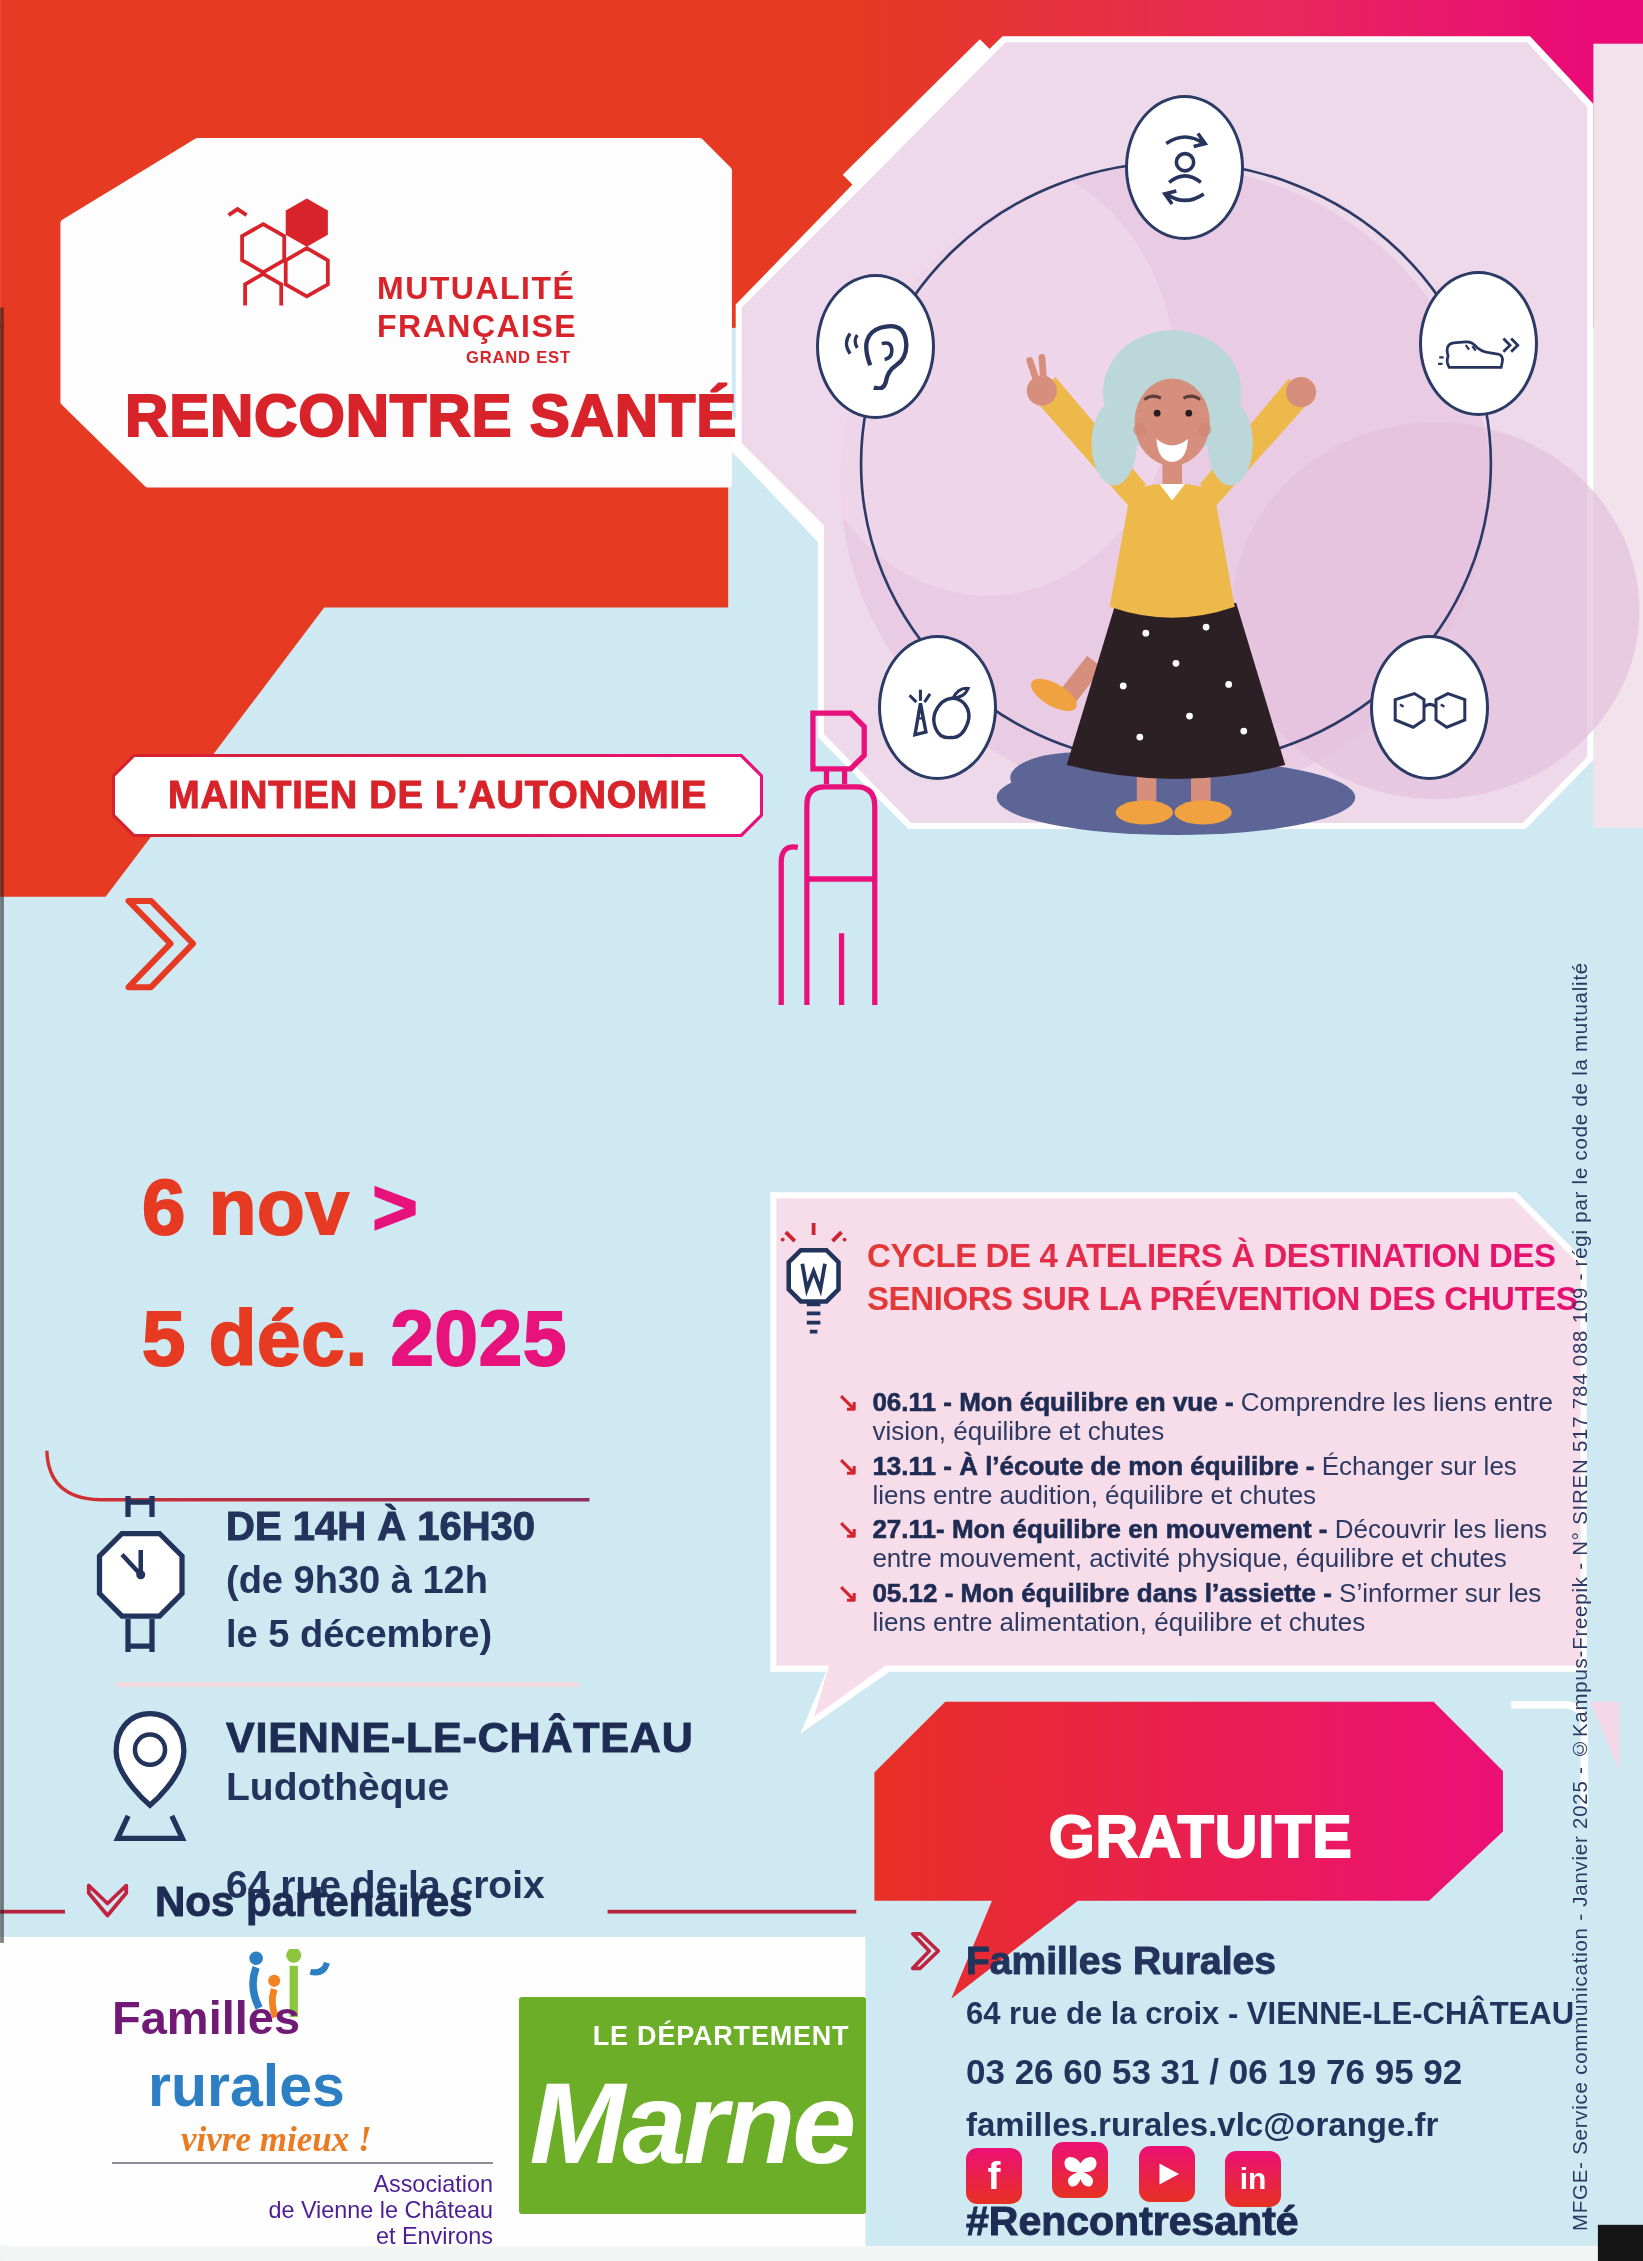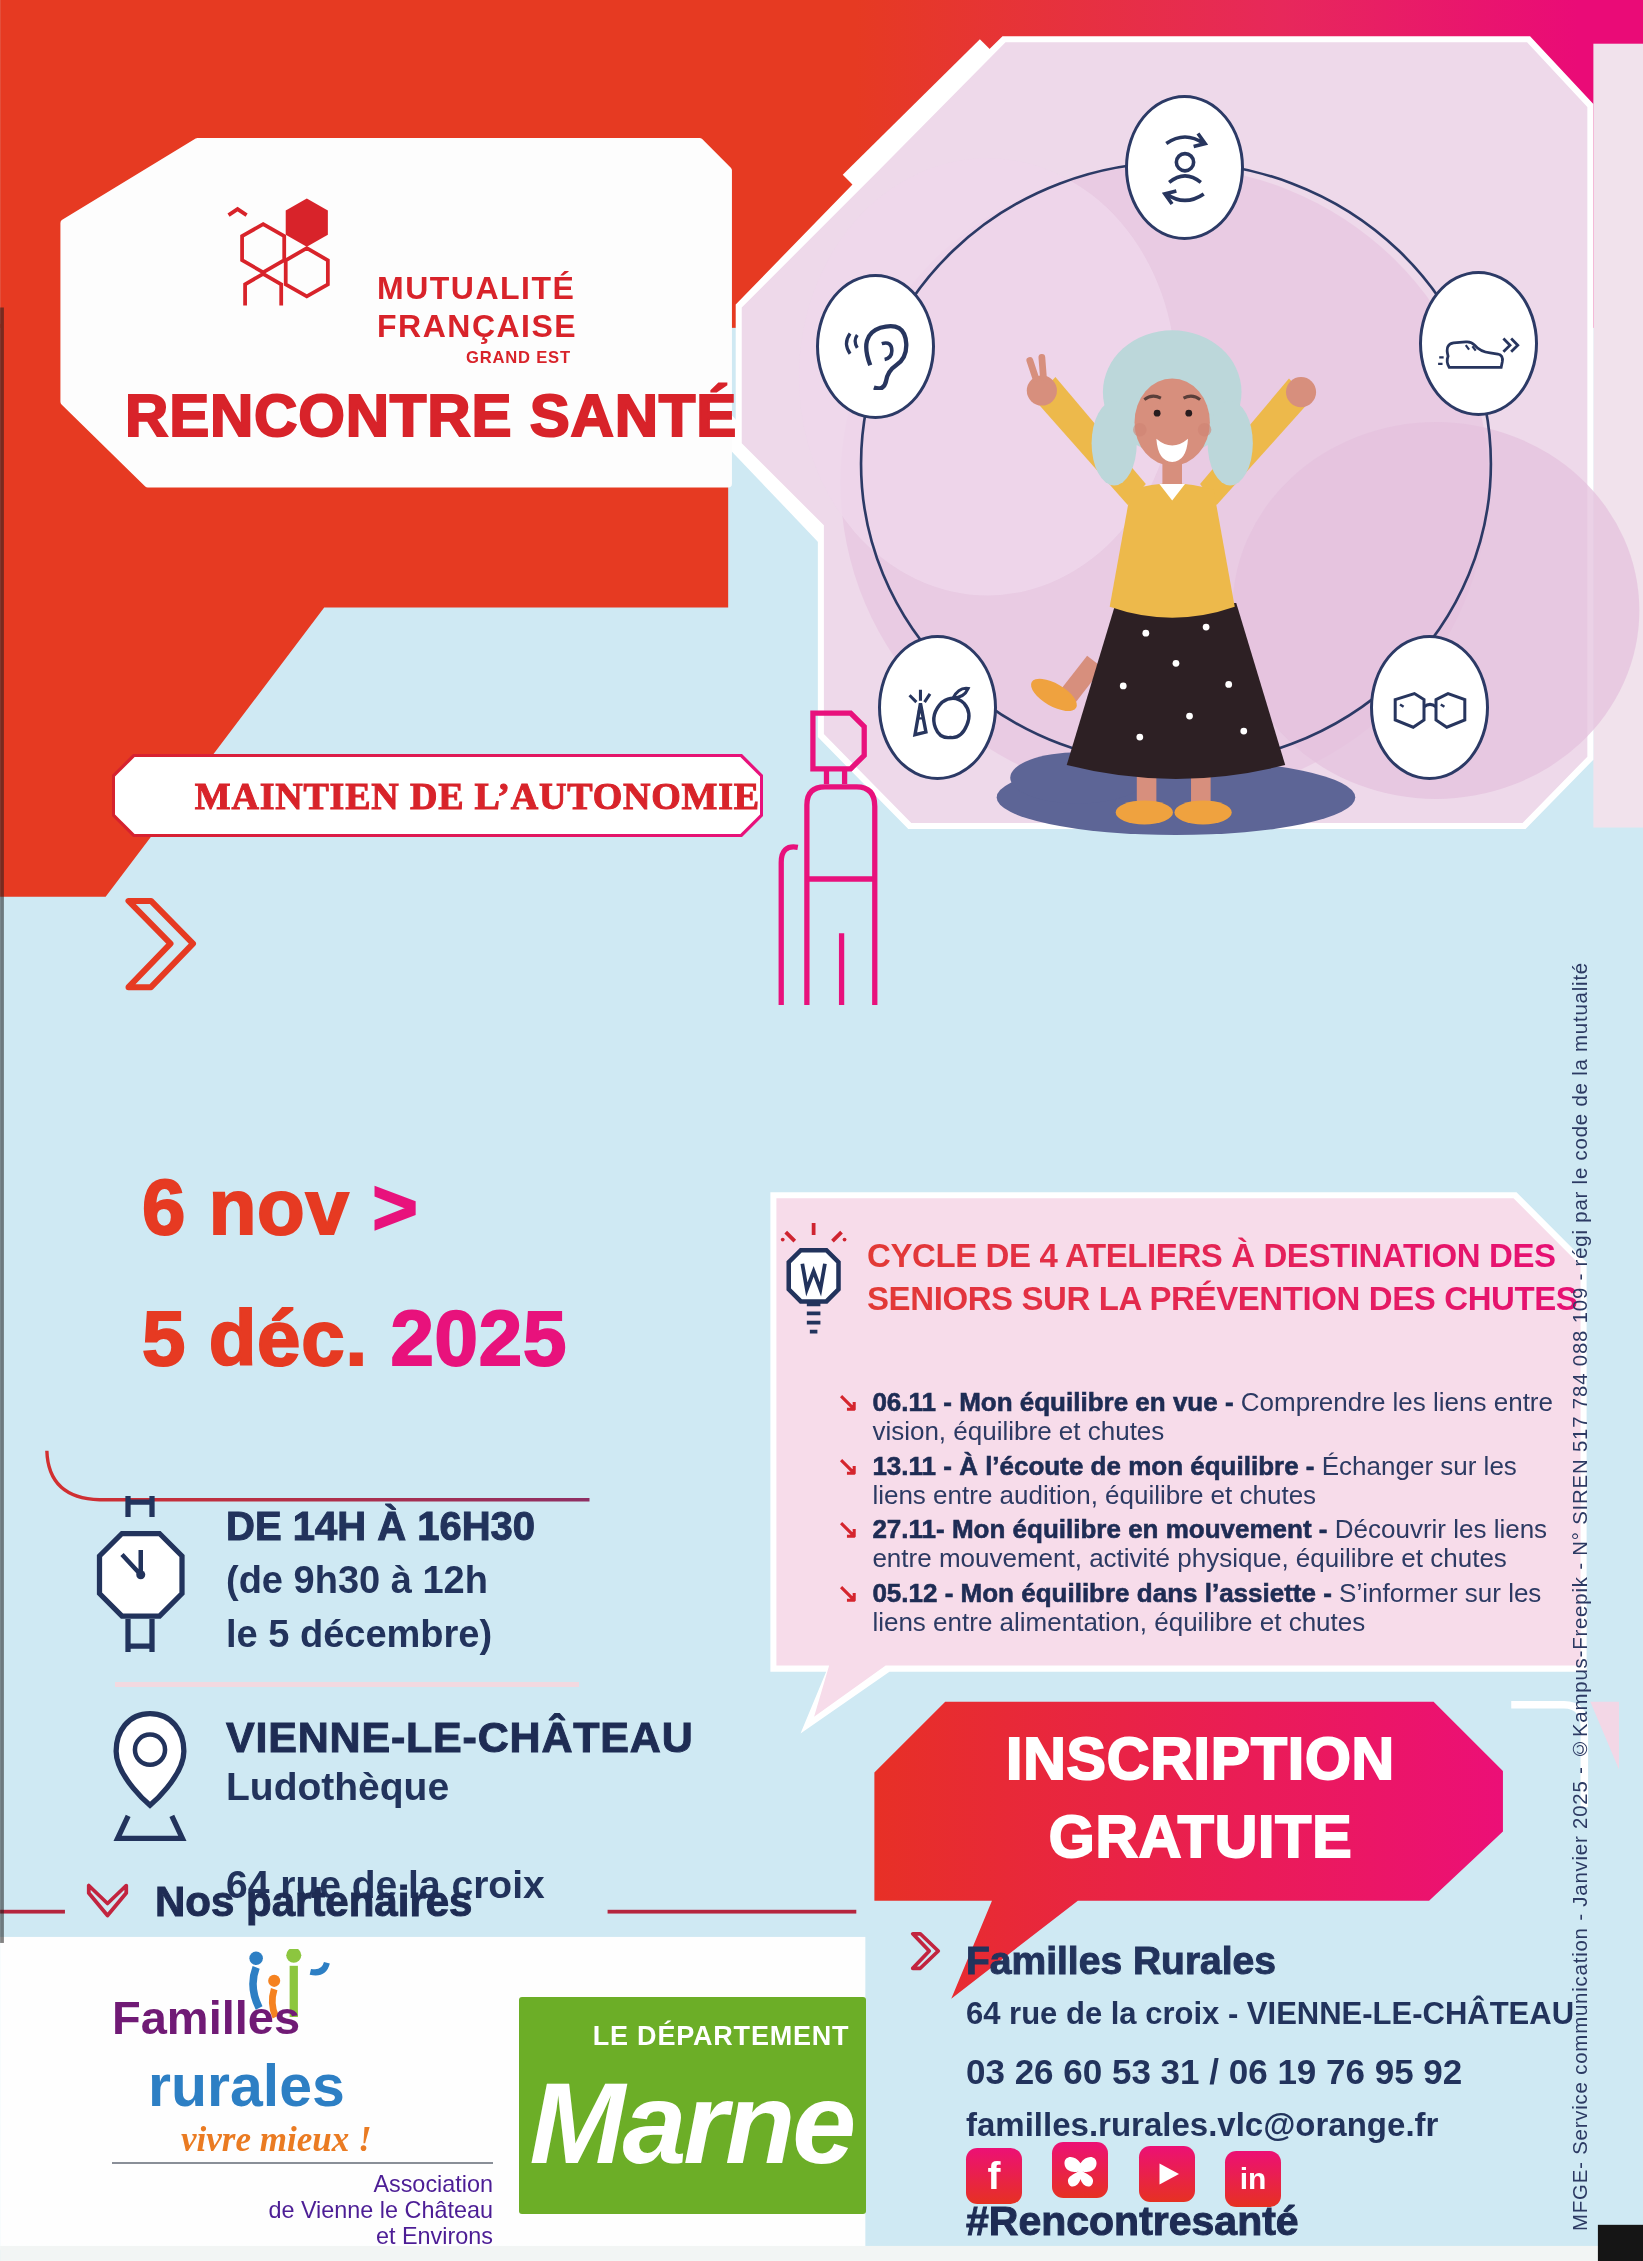--- a/index.html
+++ b/index.html
@@ -192,21 +192,21 @@
     <polygon points="64,40 92,56 92,88 64,104 36,88 36,56" fill="none" stroke="#d8232a" stroke-width="5"></polygon>
     <path d="M 64 106 L 88 120 L 88 148 M 40 148 L 40 120 L 64 106" fill="none" stroke="#d8232a" stroke-width="5"></path>
     <path d="M 18 28 L 30 20 L 42 28" fill="none" stroke="#d8232a" stroke-width="5"></path>
   </svg>
   <div class="ab nw red" style="left:377px;top:270px;font-size:32px;font-weight:bold;letter-spacing:1.5px;">MUTUALITÉ</div>
   <div class="ab nw red" style="left:377px;top:308px;font-size:32px;font-weight:bold;letter-spacing:1.5px;">FRANÇAISE</div>
   <div class="ab nw red" style="left:466px;top:348px;font-size:16.6px;font-weight:bold;letter-spacing:0.8px;">GRAND EST</div>
   <div class="ab nw red xbold" style="left:113px;top:381px;width:611px;text-align:center;font-size:60px;">RENCONTRE SANTÉ</div>
 
   <div class="ab" style="left:112px;top:754px;width:651px;height:83px;background:linear-gradient(90deg,#d6222c,#e8117c);clip-path:polygon(21px 0,calc(100% - 21px) 0,100% 21px,100% calc(100% - 21px),calc(100% - 21px) 100%,21px 100%,0 calc(100% - 21px),0 21px);z-index:7;">
-    <div class="ab" style="left:3px;top:3px;right:3px;bottom:3px;background:#fff;clip-path:polygon(19.6px 0,calc(100% - 19.6px) 0,100% 19.6px,100% calc(100% - 19.6px),calc(100% - 19.6px) 100%,19.6px 100%,0 calc(100% - 19.6px),0 19.6px);display:flex;align-items:center;justify-content:flex-end;font-family:Liberation Serif, serif;">
+    <div class="ab" style="left:3px;top:3px;right:3px;bottom:3px;background:#fff;clip-path:polygon(19.6px 0,calc(100% - 19.6px) 0,100% 19.6px,100% calc(100% - 19.6px),calc(100% - 19.6px) 100%,19.6px 100%,0 calc(100% - 19.6px),0 19.6px);display:flex;align-items:center;justify-content:center;">
       <span class="red sbold nw" style="font-size:38px;letter-spacing:0.8px;">MAINTIEN DE L’AUTONOMIE</span>
     </div>
   </div>
 
   <svg class="ab" style="left:760px;top:707px;z-index:8;" width="136" height="298" viewBox="0 0 180 395">
     <path d="M 70 8 H 120 L 138 26 V 64 L 120 82 H 70 V 8 Z" fill="none" stroke="#e8117c" stroke-width="7"></path>
     <path d="M 88 84 V 102 M 112 84 V 102" stroke="#e8117c" stroke-width="7"></path>
     <path d="M 62 130 Q 62 106 86 106 H 128 Q 152 106 152 132 V 395 M 62 130 V 395" fill="none" stroke="#e8117c" stroke-width="7"></path>
     <path d="M 62 228 H 152 M 108 300 V 395" stroke="#e8117c" stroke-width="7"></path>
     <path d="M 28 206 Q 28 182 50 186 M 28 206 V 395" fill="none" stroke="#e8117c" stroke-width="7"></path>
@@ -265,21 +265,20 @@
     <div class="item">
       <span class="bullet">↘</span>
       <p><b>27.11- Mon équilibre en mouvement - </b><span>Découvrir les liens entre mouvement, activité physique, équilibre et chutes</span></p>
     </div>
     <div class="item">
       <span class="bullet">↘</span>
       <p><b>05.12 - Mon équilibre dans l’assiette - </b><span>S’informer sur les liens entre alimentation, équilibre et chutes</span></p>
     </div>
   </div>
 
-  <div class="ab nw xbold" style="left:874px;top:1725px;width:629px;text-align:center;font-size:59px;color:#ffffff;">INSCRIPTION</div>
   <div class="ab nw xbold" style="left:874px;top:1803px;width:629px;text-align:center;font-size:59px;color:#ffffff;">GRATUITE</div>
 
   <svg class="ab" style="left:909px;top:1930px;" width="33" height="42" viewBox="0 0 44 56">
     <path d="M 5 5 H 15 L 39 28 L 15 51 H 5 L 27 28 Z" fill="none" stroke="#c2243f" stroke-width="5" stroke-linejoin="round"></path>
   </svg>
   <div class="ab nw contact-line sbold" style="left:966px;top:1927px;font-size:39px;">Familles Rurales</div>
   <div class="ab nw contact-line" style="left:966px;top:1984px;font-size:31px;">64 rue de la croix - VIENNE-LE-CHÂTEAU</div>
   <div class="ab nw contact-line" style="left:966px;top:2040px;font-size:35px;">03 26 60 53 31 / 06 19 76 95 92</div>
   <div class="ab nw contact-line" style="left:966px;top:2094px;font-size:33px;">familles.rurales.vlc@orange.fr</div>
 

